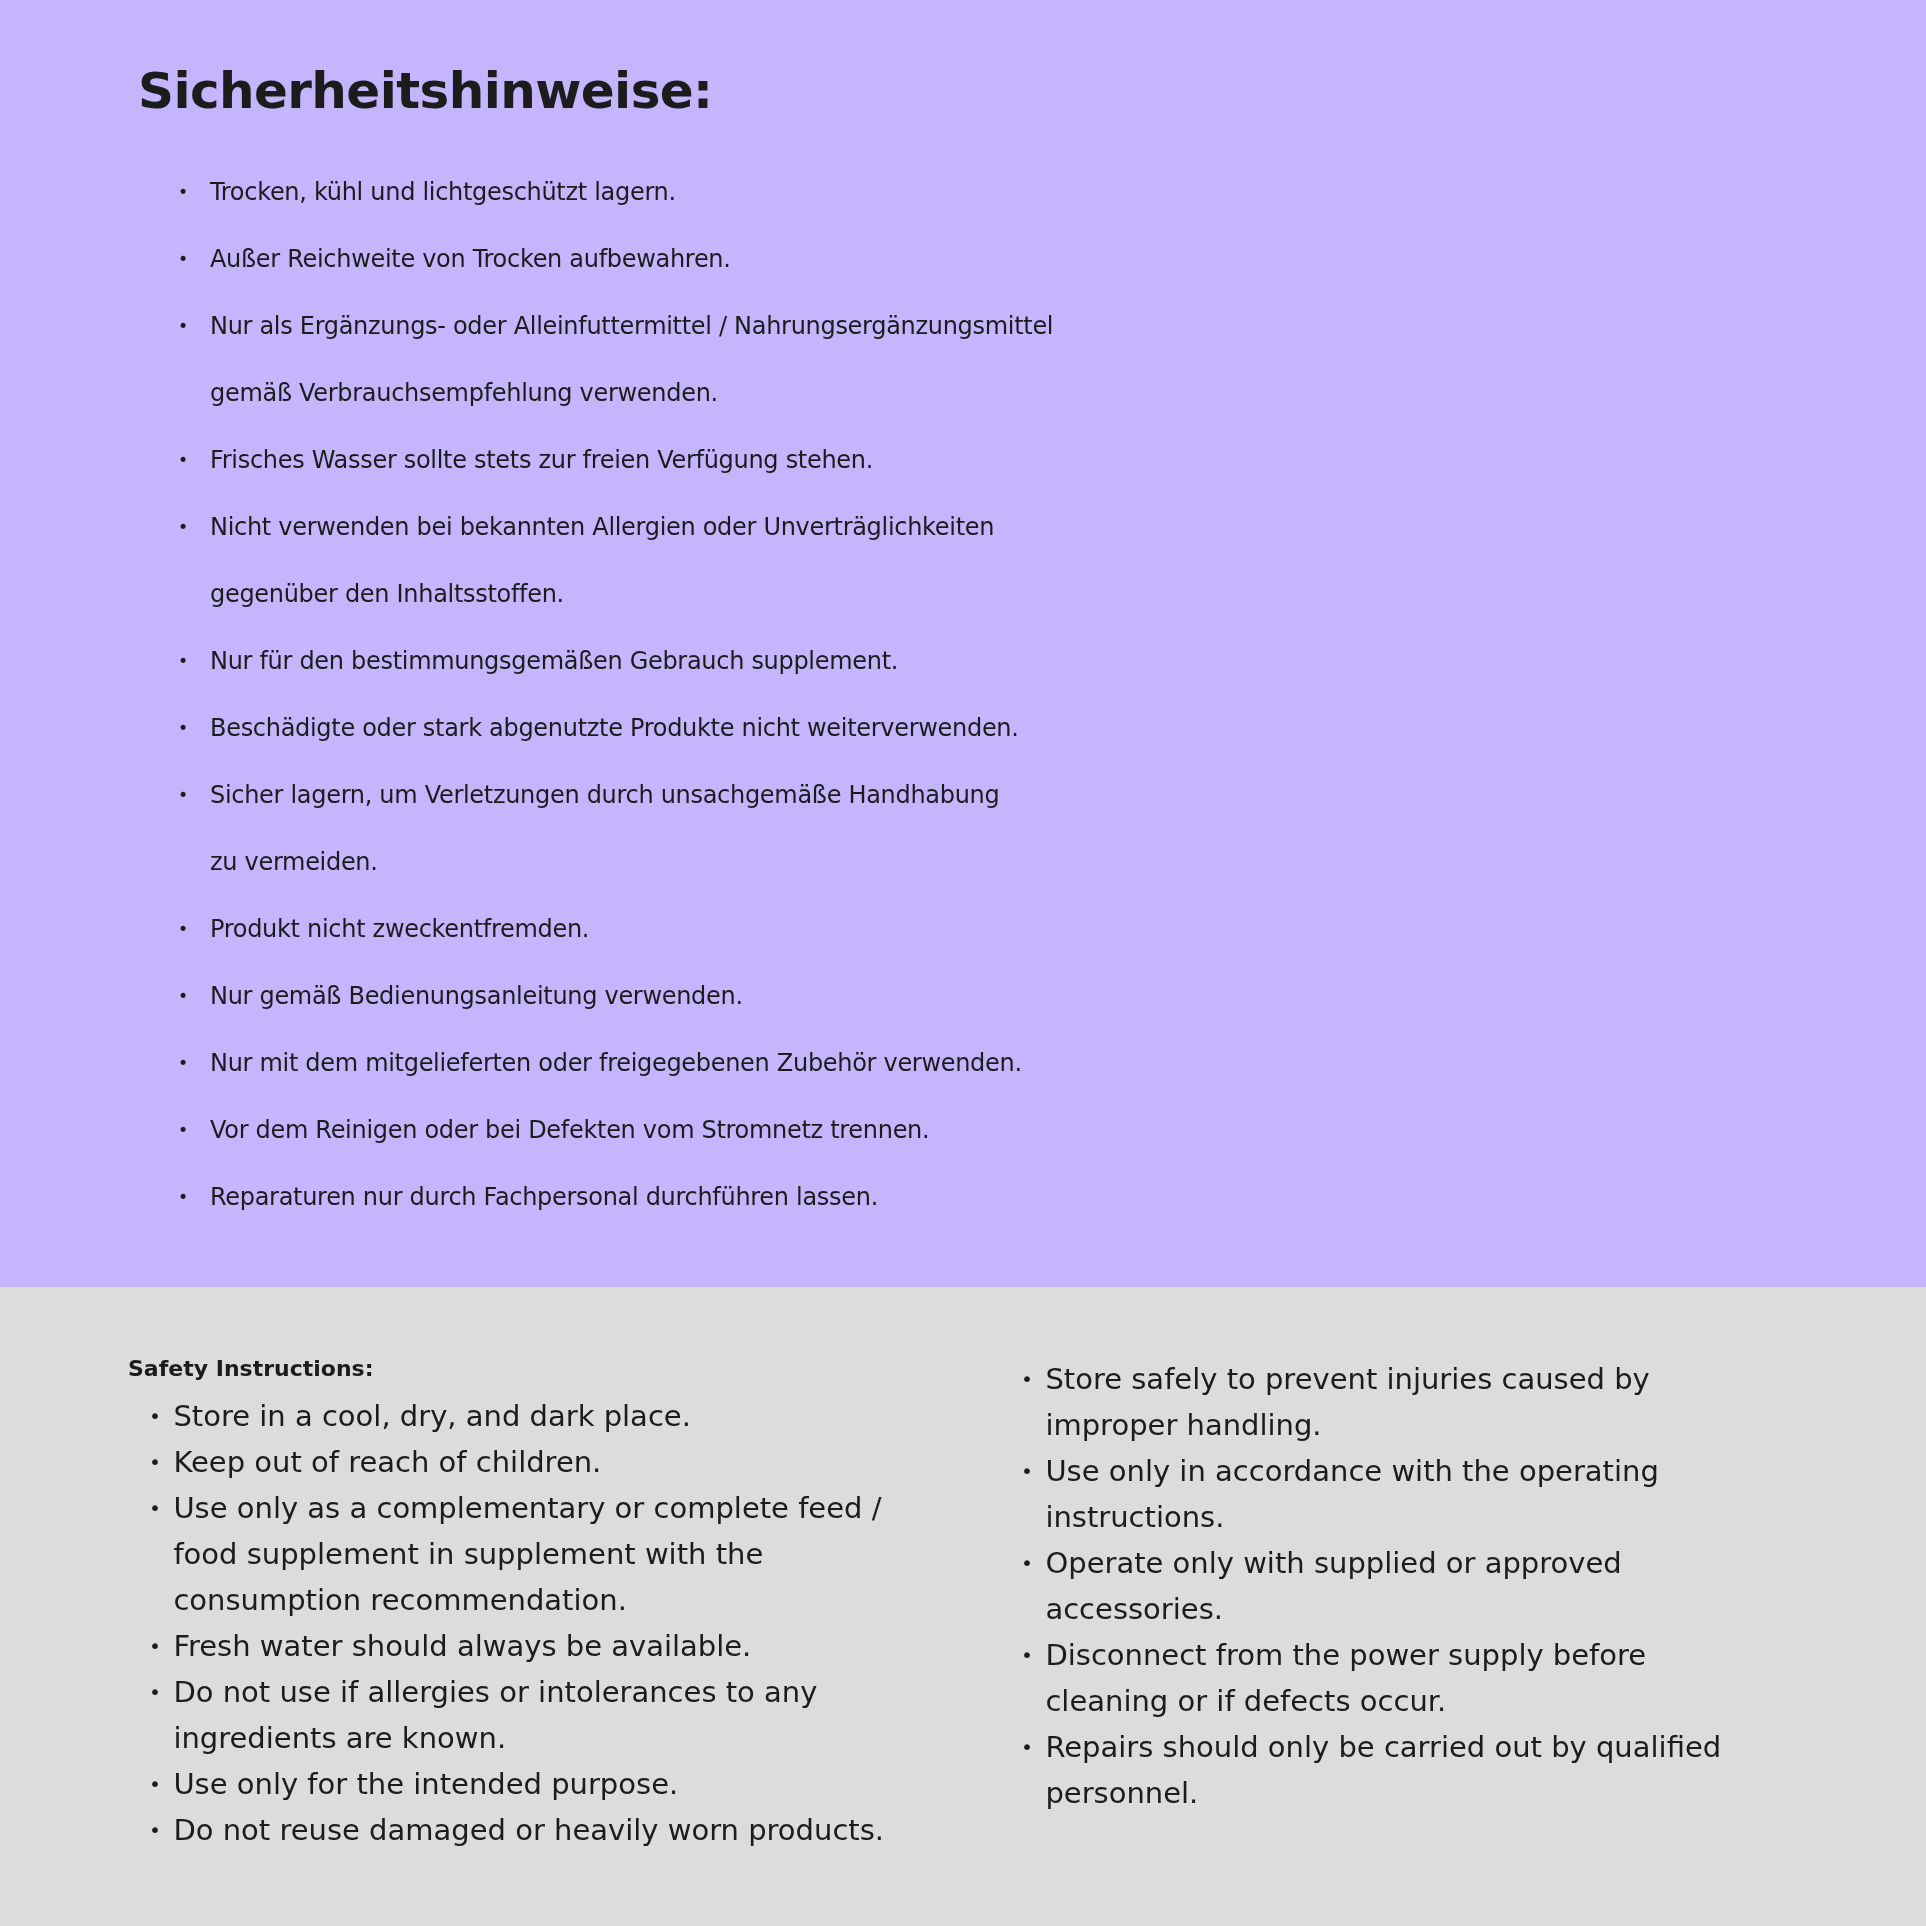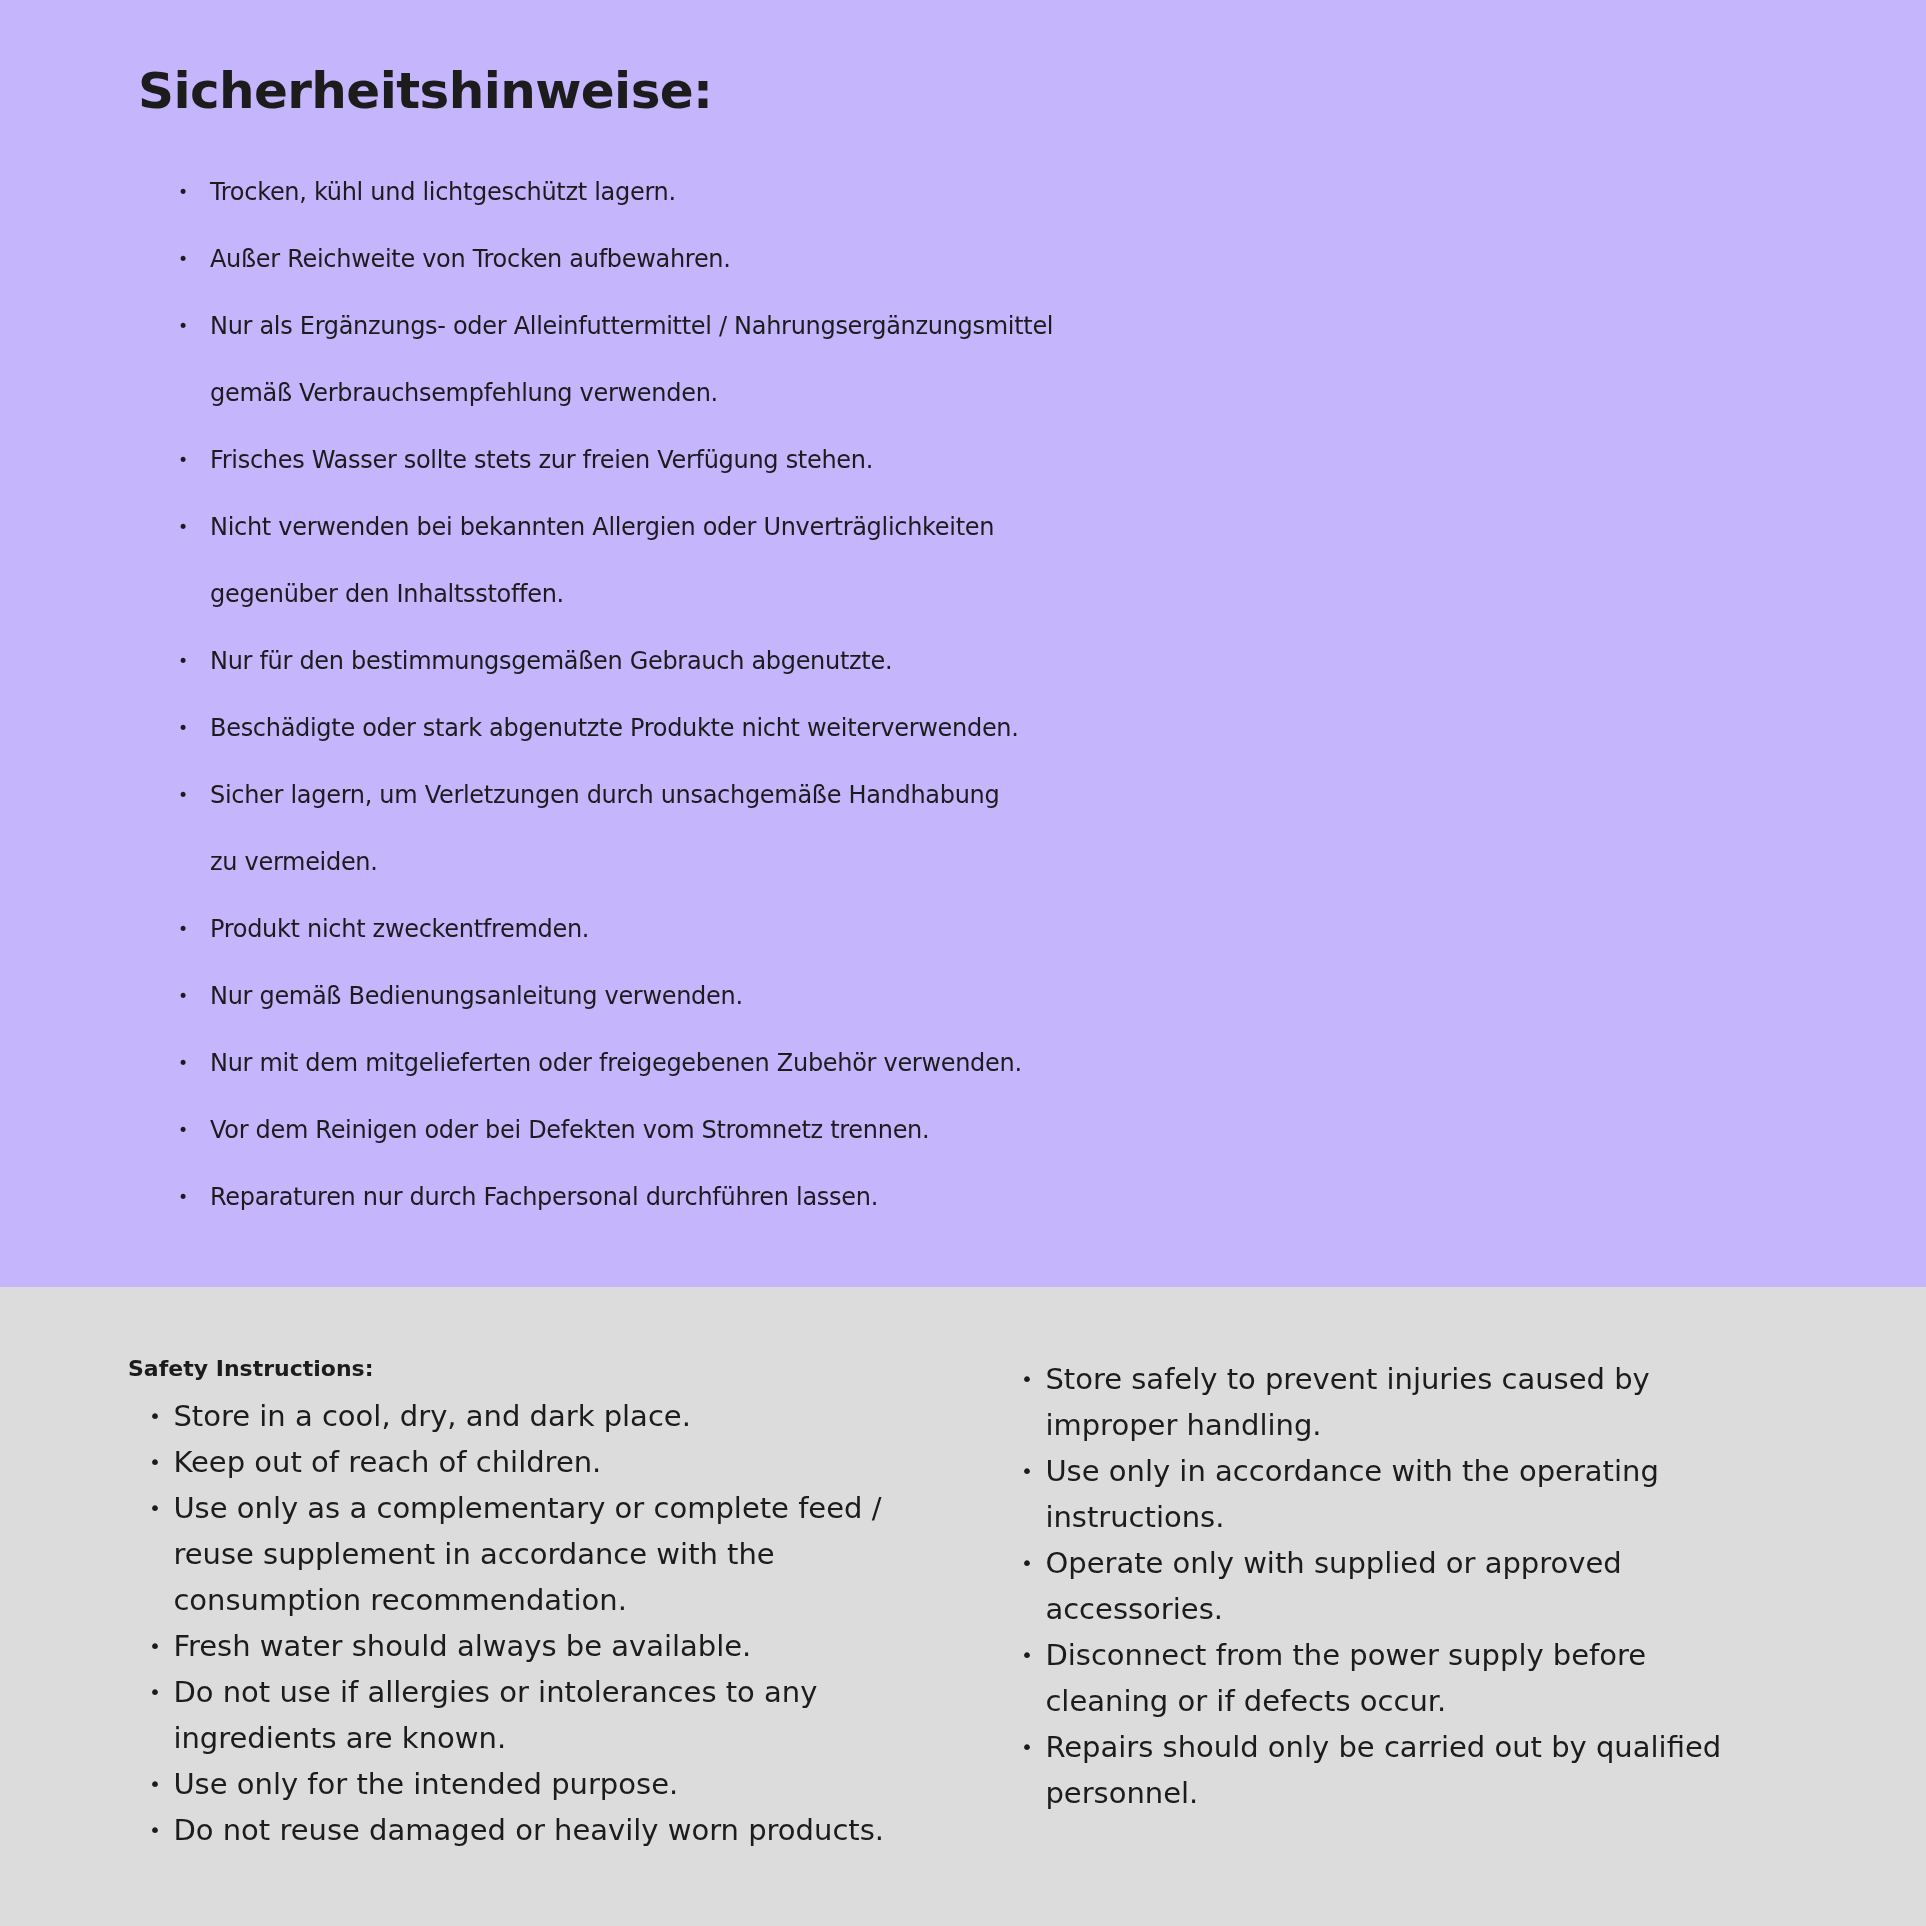--- a/index.html
+++ b/index.html
@@ -75,28 +75,28 @@
 </style>
 </head>
 <body>
 
 <div class="page" style="background: #c4b5fd; color: rgb(28, 28, 28);">
 
   <h1 class="de-title">Sicherheitshinweise:</h1>
 
   <ul class="de-list"><li>Trocken, kühl und lichtgeschützt lagern.</li><li>Außer Reichweite von Trocken aufbewahren.</li><li>Nur als Ergänzungs- oder Alleinfuttermittel / Nahrungsergänzungsmittel
 gemäß Verbrauchsempfehlung verwenden.</li><li>Frisches Wasser sollte stets zur freien Verfügung stehen.</li><li>Nicht verwenden bei bekannten Allergien oder Unverträglichkeiten
-gegenüber den Inhaltsstoffen.</li><li>Nur für den bestimmungsgemäßen Gebrauch abgenutzte.</li><li>Beschädigte oder stark abgenutzte Produkte nicht weiterverwenden.</li><li>Sicher lagern, um Verletzungen durch unsachgemäße Handhabung
+gegenüber den Inhaltsstoffen.</li><li>Nur für den bestimmungsgemäßen Gebrauch supplement.</li><li>Beschädigte oder stark abgenutzte Produkte nicht weiterverwenden.</li><li>Sicher lagern, um Verletzungen durch unsachgemäße Handhabung
 zu vermeiden.</li><li>Produkt nicht zweckentfremden.</li><li>Nur gemäß Bedienungsanleitung verwenden.</li><li>Nur mit dem mitgelieferten oder freigegebenen Zubehör verwenden.</li><li>Vor dem Reinigen oder bei Defekten vom Stromnetz trennen.</li><li>Reparaturen nur durch Fachpersonal durchführen lassen.</li></ul>
 
   <section class="panel" style="background: rgb(220, 220, 220);">
     <div class="col col-left">
       <h2 class="en-title">Safety Instructions:</h2>
       <ul class="en-list"><li>Store in a cool, dry, and dark place.</li><li>Keep out of reach of children.</li><li>Use only as a complementary or complete feed /
-reuse supplement in accordance with the
+food supplement in supplement with the
 consumption recommendation.</li><li>Fresh water should always be available.</li><li>Do not use if allergies or intolerances to any
 ingredients are known.</li><li>Use only for the intended purpose.</li><li>Do not reuse damaged or heavily worn products.</li></ul>
     </div>
     <div class="col col-right">
       <ul class="en-list"><li>Store safely to prevent injuries caused by
 improper handling.</li><li>Use only in accordance with the operating
 instructions.</li><li>Operate only with supplied or approved
 accessories.</li><li>Disconnect from the power supply before
 cleaning or if defects occur.</li><li>Repairs should only be carried out by qualified
 personnel.</li></ul>

